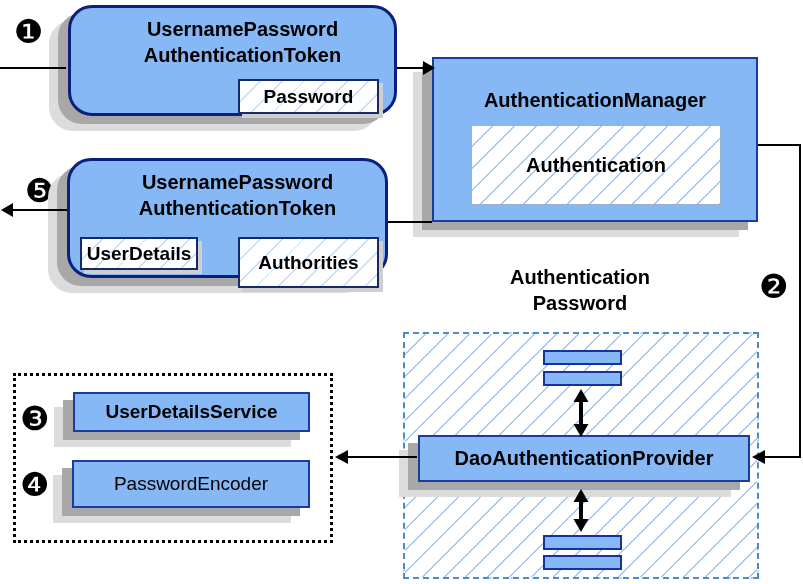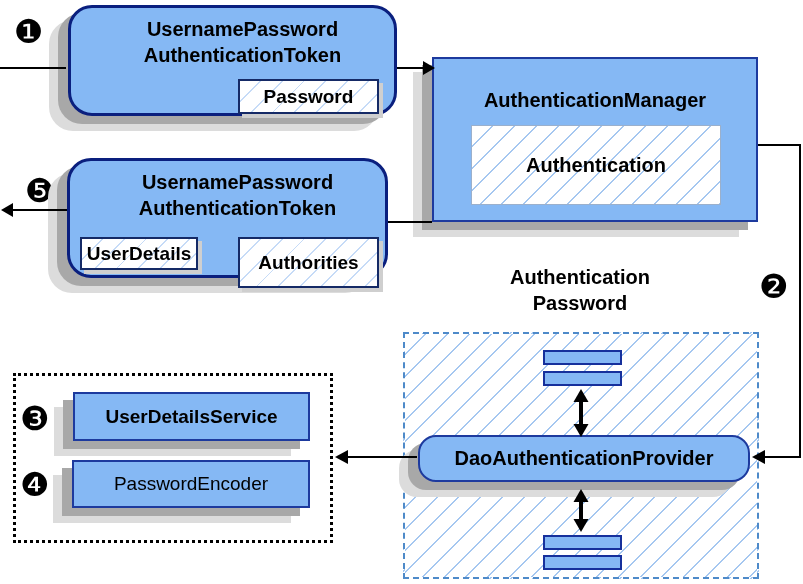--- a/index.html
+++ b/index.html
@@ -106,23 +106,23 @@
   <div class="heading" style="left:455px;top:264px;width:250px;">
     <div>Authentication</div>
     <div>Password</div>
   </div>
 
   <div class="bar" style="left:543px;top:350px;"></div>
   <div class="bar" style="left:543px;top:371px;"></div>
   <div class="bar" style="left:543px;top:535px;"></div>
   <div class="bar" style="left:543px;top:555px;"></div>
 
-  <div class="bluebox flex-center" style="left:418px;top:435px;width:332px;height:47px;font-weight:bold;font-size:20px;border-radius:18px;">DaoAuthenticationProvider</div>
+  <div class="bluebox flex-center" style="left:418px;top:435px;width:332px;height:47px;font-weight:bold;font-size:20px;">DaoAuthenticationProvider</div>
 
-  <div class="bluebox flex-center" style="left:73px;top:392px;width:237px;height:49px;font-weight:bold;font-size:19px;">UserDetailsService</div>
+  <div class="bluebox flex-center" style="left:73px;top:392px;width:237px;height:40px;font-weight:bold;font-size:19px;">UserDetailsService</div>
 
   <div class="bluebox flex-center" style="left:72px;top:460px;width:238px;height:48px;font-weight:normal;font-size:19px;">PasswordEncoder</div>
 
   <svg class="connectors" viewBox="0 0 803 584">
 
     <g>
       <line x1="0" y1="68" x2="66" y2="68" stroke="#000" stroke-width="2"></line>
     </g>
 
     <g>

